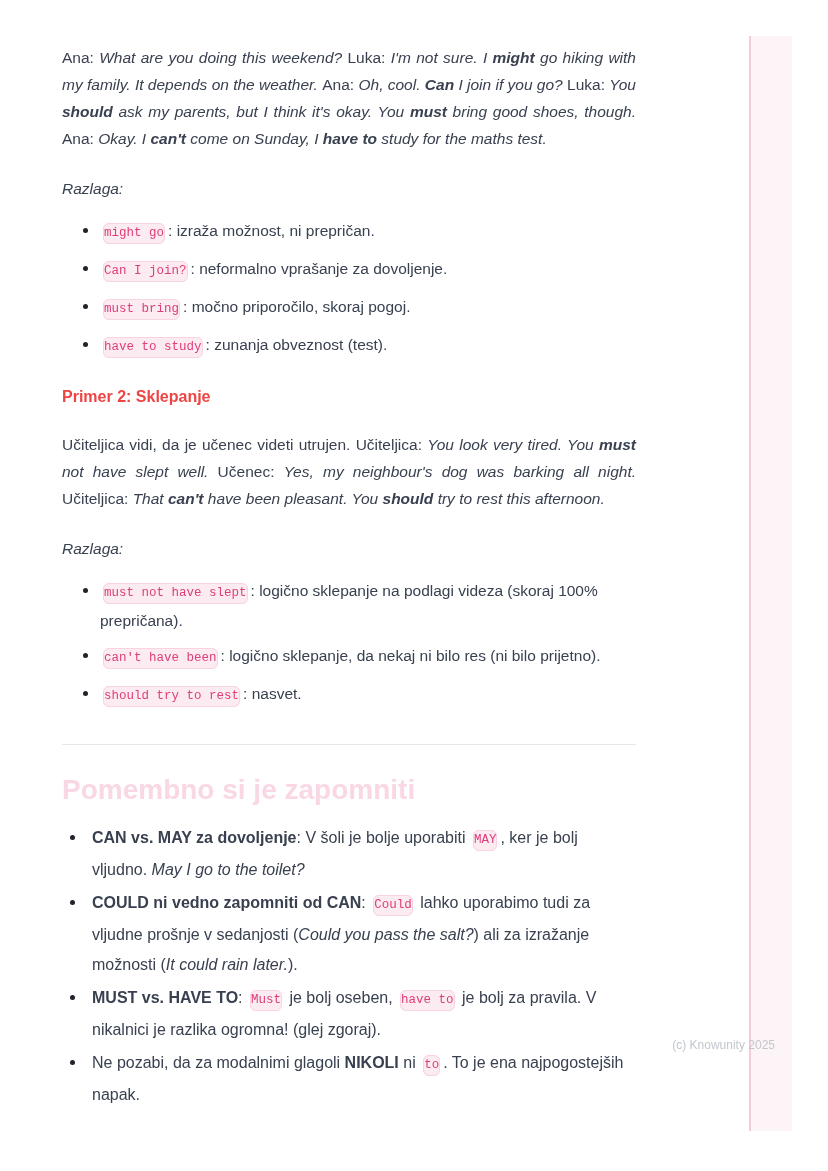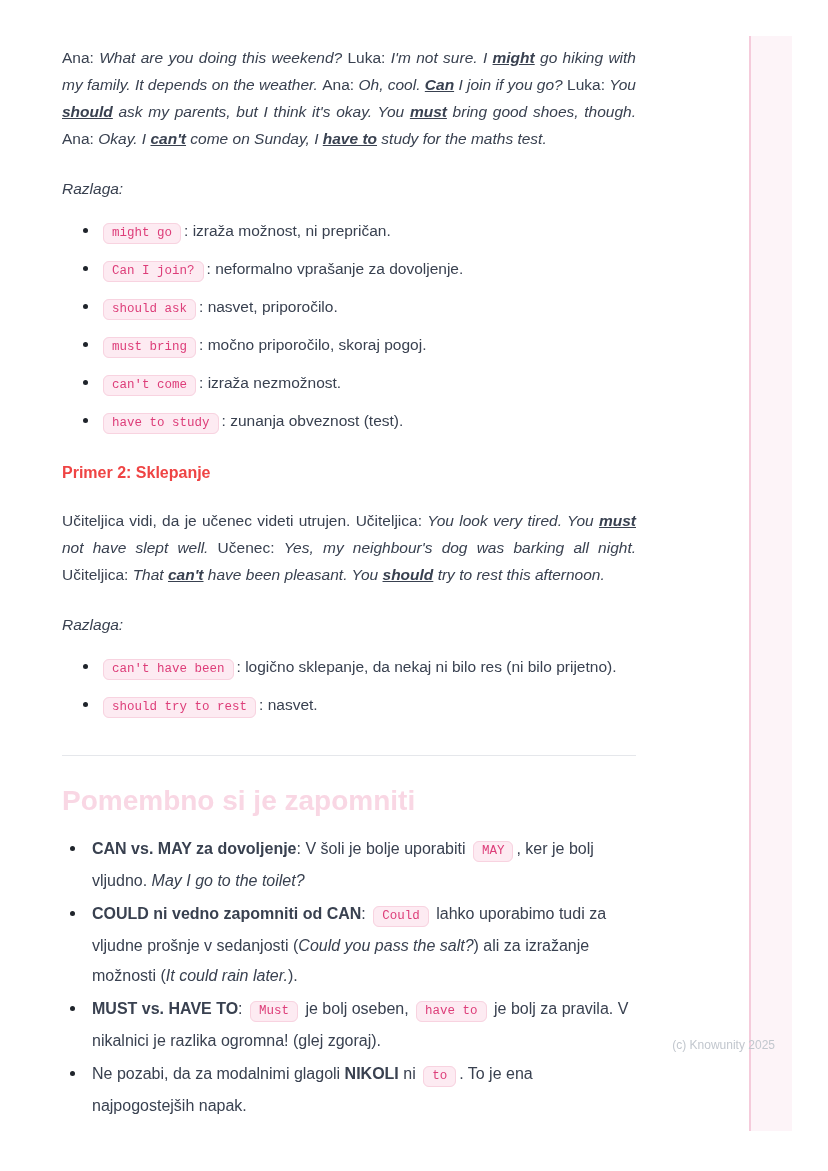--- a/index.html
+++ b/index.html
@@ -45,25 +45,25 @@
     font-size: 16px; line-height: 30px; margin-bottom: 3px;
   }
   ul.important-list > li::before {
     content: ""; position: absolute; left: 8px; top: 12px;
     width: 5px; height: 5px; border-radius: 50%; background: #1f242b;
   }
   .chip {
     font-family: "Liberation Mono", "DejaVu Sans Mono", monospace;
     font-size: 12.5px; color: #dd3d79;
     background: #fdebf2; border: 1px solid #f8d3e0; border-radius: 6px;
-    padding: 2px 8px 3px; margin: 0 3px; white-space: nowrap;
+    padding: 2px 0 3px; margin: 0 3px; white-space: nowrap;
   }
   .it { font-style: italic; }
   .bd { font-weight: bold; }
-  .bdit { font-weight: bold; font-style: italic; text-decoration: underline; }
+  .bdit { font-weight: bold; font-style: italic; }
   .side-line {
     position: absolute; left: 749px; top: 36px;
     width: 2px; height: 1095px; background: #f5cbdb;
   }
   .side-wash {
     position: absolute; left: 751px; top: 36px;
     width: 41px; height: 1095px; background: #fdf4f8;
   }
   .footer-copyright {
     position: absolute; right: 53px; top: 1038px;
@@ -75,33 +75,32 @@
 
 <div class="content">
 
   <p class="dialogue"><span class="rg">Ana: </span><span class="it">What are you doing this weekend? </span><span class="rg">Luka: </span><span class="it">I'm not sure. I </span><span class="bdit">might</span><span class="it"> go hiking with my family. It depends on the weather. </span><span class="rg">Ana: </span><span class="it">Oh, cool. </span><span class="bdit">Can</span><span class="it"> I join if you go? </span><span class="rg">Luka: </span><span class="it">You </span><span class="bdit">should</span><span class="it"> ask my parents, but I think it's okay. You </span><span class="bdit">must</span><span class="it"> bring good shoes, though. </span><span class="rg">Ana: </span><span class="it">Okay. I </span><span class="bdit">can't</span><span class="it"> come on Sunday, I </span><span class="bdit">have to</span><span class="it"> study for the maths test.</span></p>
 
   <div class="razlaga-label">Razlaga:</div>
 
   <ul class="bullet-list">
       <li><code class="chip">might go</code><span class="rg">: izraža možnost, ni prepričan.</span></li>
       <li><code class="chip">Can I join?</code><span class="rg">: neformalno vprašanje za dovoljenje.</span></li>
-      <li><code class="chip">should ask</code><span class="rg">: nasvet, priporočilo.</span></li>
       <li><code class="chip">must bring</code><span class="rg">: močno priporočilo, skoraj pogoj.</span></li>
-      <li><code class="chip">can't come</code><span class="rg">: izraža nezmožnost.</span></li>
       <li><code class="chip">have to study</code><span class="rg">: zunanja obveznost (test).</span></li>
     </ul>
 
   <h3 class="primer-title">Primer 2: Sklepanje</h3>
 
   <p class="dialogue"><span class="rg">Učiteljica vidi, da je učenec videti utrujen. Učiteljica: </span><span class="it">You look very tired. You </span><span class="bdit">must</span><span class="it"> not have slept well. </span><span class="rg">Učenec: </span><span class="it">Yes, my neighbour's dog was barking all night. </span><span class="rg">Učiteljica: </span><span class="it">That </span><span class="bdit">can't</span><span class="it"> have been pleasant. You </span><span class="bdit">should</span><span class="it"> try to rest this afternoon.</span></p>
 
   <div class="razlaga-label">Razlaga:</div>
 
   <ul class="bullet-list">
+      <li><code class="chip">must not have slept</code><span class="rg">: logično sklepanje na podlagi videza (skoraj 100% prepričana).</span></li>
       <li><code class="chip">can't have been</code><span class="rg">: logično sklepanje, da nekaj ni bilo res (ni bilo prijetno).</span></li>
       <li><code class="chip">should try to rest</code><span class="rg">: nasvet.</span></li>
     </ul>
 
   <hr class="divider">
 
   <h2 class="important-title">Pomembno si je zapomniti</h2>
 
   <ul class="important-list">
       <li><span class="bd">CAN vs. MAY za dovoljenje</span><span class="rg">: V šoli je bolje uporabiti </span><code class="chip">MAY</code><span class="rg">, ker je bolj vljudno. </span><span class="it">May I go to the toilet?</span></li>

